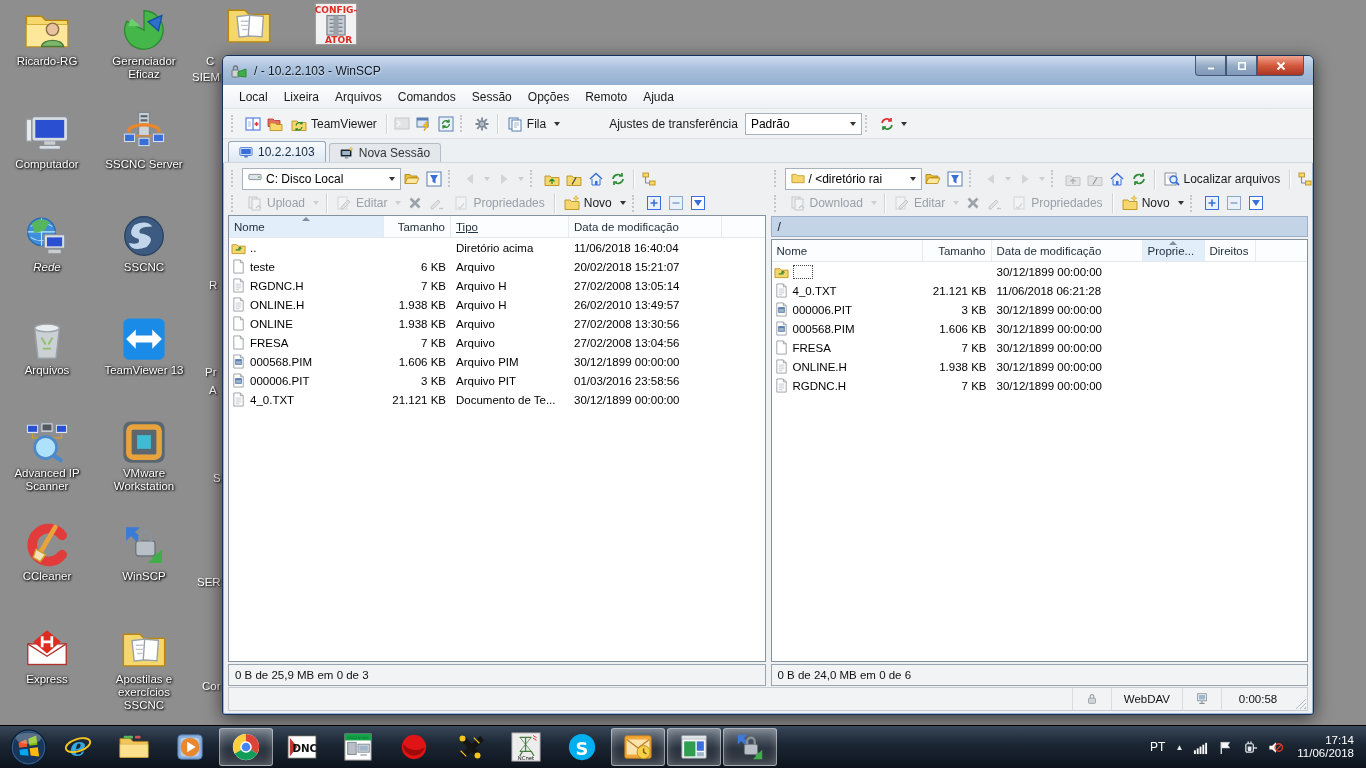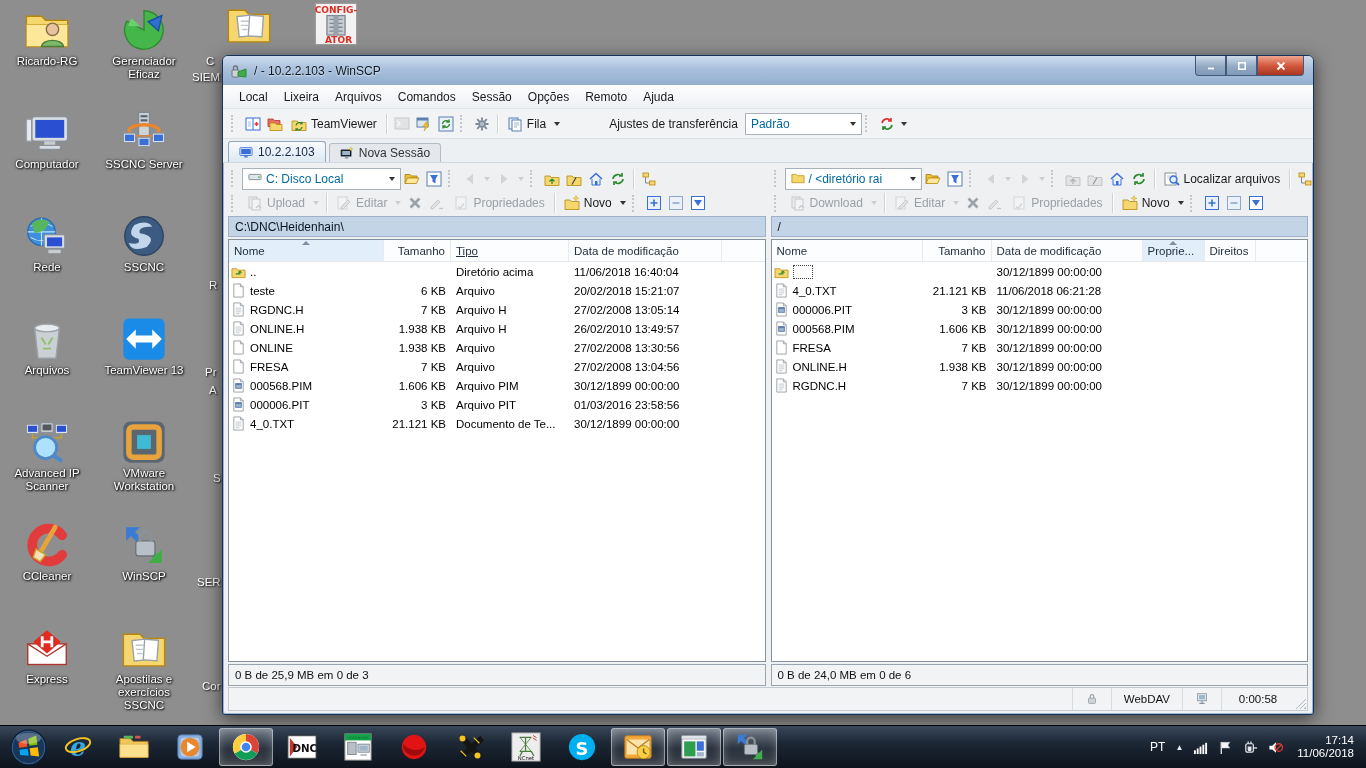--- a/index.html
+++ b/index.html
@@ -36,21 +36,21 @@
   .tbtnl svg{width:16px;height:16px;display:block;}
   .caret{width:0;height:0;border-left:3.5px solid transparent;border-right:3.5px solid transparent;
          border-top:4px solid #333;margin:0 3px;flex:none;}
   .caret.dis{border-top-color:#a7adb3;}
   .dis{filter:grayscale(1) opacity(.5);}
   .dis-label{color:#9aa0a6;}
   .tsep{width:1px;height:20px;background:#d0d4d8;box-shadow:1px 0 0 #fff;margin:0 4px;flex:none;}
   .tgrip{width:4px;height:17px;border-left:2px dotted #c2c8ce;margin:0 5px 0 3px;flex:none;}
   .tlabel{margin-left:46px;margin-right:7px;white-space:nowrap;}
   .combo{display:flex;align-items:center;background:#fff;border:1px solid #a7b2bd;height:20px;
-         padding:0 2px 0 5px;font-size:12px;color:#0369a1;flex:none;overflow:hidden;white-space:nowrap;}
+         padding:0 2px 0 5px;font-size:12px;color:#000000;flex:none;overflow:hidden;white-space:nowrap;}
   .combo .caret{margin-left:auto;}
   .combo svg{width:14px;height:14px;flex:none;margin-right:4px;}
   .tabbar{height:23px;display:flex;align-items:flex-end;padding:0 5px;background:#edf0f3;
           border-bottom:1px solid #cfd6dd;font-size:12px;}
   .tab{display:flex;align-items:center;gap:5px;padding:2px 10px;height:21px;box-sizing:border-box;
        border:1px solid #94a7ba;border-bottom:none;background:linear-gradient(#f8fbfd,#dde8f2);
        border-radius:3px 3px 0 0;margin-right:3px;color:#132b47;}
   .tab.inactive{background:#e4e8ec;border-color:#b6bdc5;height:19px;color:#333;}
   .tab svg{width:14px;height:14px;display:block;}
   .panels{flex:1;display:flex;padding:3px 5px 0 5px;gap:5px;min-height:0;}
@@ -124,21 +124,21 @@
           <svg viewBox="0 0 32 28">
             <rect x="1" y="4" width="4" height="16" rx="1" fill="#e7eaee" stroke="#9aa1a8"></rect>
             <rect x="5" y="2" width="26" height="18" rx="2" fill="#d9dee3" stroke="#8a9199"></rect>
             <rect x="7.5" y="4.5" width="21" height="13" fill="#2a4fd0"></rect>
             <rect x="14" y="20" width="8" height="3" fill="#c8cdd2"></rect>
             <rect x="10" y="23" width="16" height="3" rx="1.5" fill="#d9dee3" stroke="#8a9199"></rect>
           </svg>
         </div>
         <div class="dlabel">Computador</div>
       </div>
-      <div class="dicon" style="left: 2px; top: 214px;">
+      <div class="dicon" style="left: 2px; top: 214px; font-style: italic;">
         <div class="dimg">
           <svg viewBox="0 0 32 28">
             <circle cx="12" cy="11" r="10" fill="#3f8edb" stroke="#2a6cb0"></circle>
             <path d="M4 7q8-5 16 0M4 15q8 5 16 0M12 1v20M2 11h20" stroke="#bfe3f7" fill="none" stroke-width="0.8"></path>
             <path d="M5 5a10 10 0 0 1 13-1l-4 6-7 2z" fill="#57b65c"></path>
             <rect x="14" y="13" width="15" height="10" rx="1" fill="#d9dee3" stroke="#8a9199"></rect>
             <rect x="16" y="15" width="11" height="6.5" fill="#2a4fd0"></rect>
             <rect x="17" y="24" width="9" height="2.5" fill="#c8cdd2"></rect>
           </svg>
         </div>
@@ -599,21 +599,20 @@
                 <path d="M4.5 8h7" stroke="#8fa8c8" stroke-width="1.6"></path>
               </svg>
             </span>
           <span class="tbi">
               <svg viewBox="0 0 16 16">
                 <rect x="1.5" y="1.5" width="13" height="13" fill="#fff" stroke="#3a6fd8"></rect>
                 <path d="M4 5h8L8 11z" fill="#3a6fd8"></path>
               </svg>
             </span>
         </div>
-        <div class="pathbar">C:\DNC\Heidenhain\</div>
         <div class="flist">
           <div class="fhead" id="left-head">
               <div class="hcell sorted" style="width: 155px;">Nome</div>
               <div class="hcell num" style="width: 67px;">Tamanho</div>
               <div class="hcell" style="width: 118px; text-decoration: underline;">Tipo</div>
               <div class="hcell" style="width: 153px;">Data de modificação</div>
               <div class="hcell hfill"></div>
             </div>
           <div class="frows" id="left-rows">
               <div class="frow">

